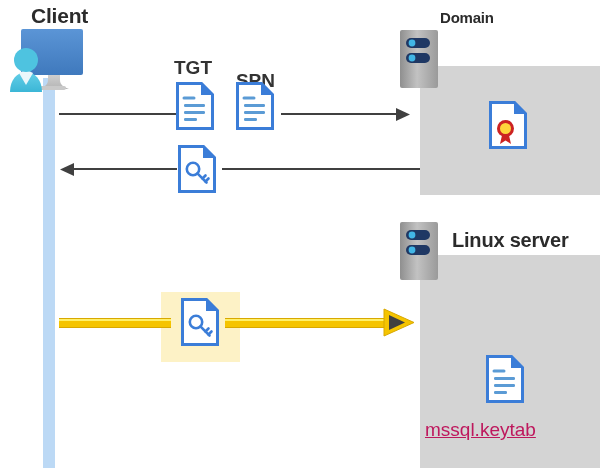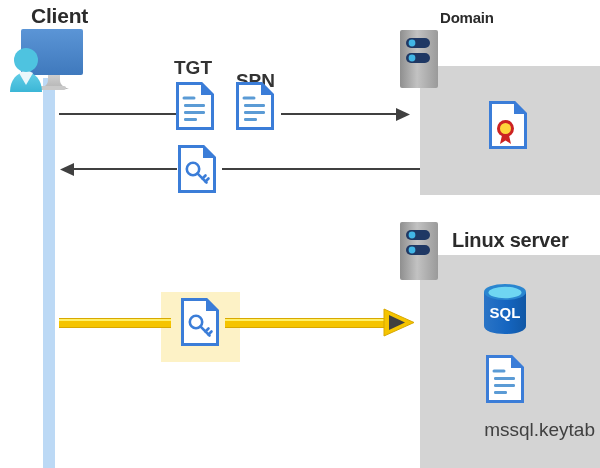--- a/index.html
+++ b/index.html
@@ -18,22 +18,23 @@
   
   .title{
     font-weight:bold;
     color:#2b2b2b;
     letter-spacing:-0.2px;
   }
   .title-client{font-size:21px;line-height:24px;}
   .title-dc{font-size:15px;line-height:25px;text-align:left;}
   .title-linux{font-size:20px;line-height:25px;}
   .caption{
-    font-size:19px;color:#404040;text-align:right;
+    font-size:19px;color:#be185d;text-align:left;
     line-height:22px;
+    text-decoration:underline;
   }
   .flow-label{
     font-size:19px;color:#333333;text-align:right;line-height:22px;font-weight:bold;
   }
 
   
   .lifeline{background:#bcd9f5;}
 
   
   .highlight{background:#fdf2c6;}
@@ -184,35 +185,20 @@
         </linearGradient>
       </defs>
       <rect x="0" y="0" width="38" height="58" rx="2" fill="url(#srvGrad2)"></rect>
       <rect x="6" y="8" width="24" height="10" rx="5" fill="#1f3864"></rect>
       <circle cx="12" cy="13" r="3.4" fill="#41b6e6"></circle>
       <rect x="6" y="23" width="24" height="10" rx="5" fill="#1f3864"></rect>
       <circle cx="12" cy="28" r="3.4" fill="#41b6e6"></circle>
     </svg>
   </div>
 
-  <div class="abs" style="left:481px;top:282px;width:48px;height:54px;">
-    <svg width="48" height="54" viewBox="0 0 48 54">
-      <defs>
-        <linearGradient id="sqlBody" x1="0" y1="0" x2="1" y2="0">
-          <stop offset="0%" stop-color="#2a74c6"></stop>
-          <stop offset="55%" stop-color="#1565c0"></stop>
-          <stop offset="100%" stop-color="#1057a5"></stop>
-        </linearGradient>
-      </defs>
-      <path d="M3 10 h42 v34 c0 5 -9.4 8 -21 8 c-11.6 0 -21 -3 -21 -8 z" fill="url(#sqlBody)"></path>
-      <ellipse cx="24" cy="10" rx="21" ry="8" fill="#2a86d0"></ellipse>
-      <ellipse cx="24" cy="10.5" rx="16.5" ry="5.8" fill="#6fd6f2"></ellipse>
-      <text x="24" y="36" text-anchor="middle" font-family="'Liberation Sans',sans-serif" font-size="15" font-weight="bold" fill="#ffffff">SQL</text>
-    </svg>
-  </div>
 
   <div class="abs" style="left:486px;top:355px;width:38px;height:48px;">
     <svg width="38" height="48" viewBox="0 0 38 48">
       <path d="M1.5 1.5 h24 l11 11 v34 h-35 z" fill="#ffffff" stroke="#3b7dd8" stroke-width="3"></path>
       <path d="M25 1.5 l11.5 11.5 h-11.5 z" fill="#3b7dd8"></path>
       <rect x="8" y="22" width="21" height="3" rx="1.2" fill="#5b9bd5"></rect>
       <rect x="8" y="29" width="21" height="3" rx="1.2" fill="#5b9bd5"></rect>
       <rect x="8" y="36" width="13" height="3" rx="1.2" fill="#5b9bd5"></rect>
       <path d="M8 16 h10" stroke="#5b9bd5" stroke-width="3" stroke-linecap="round"></path>
     </svg>

